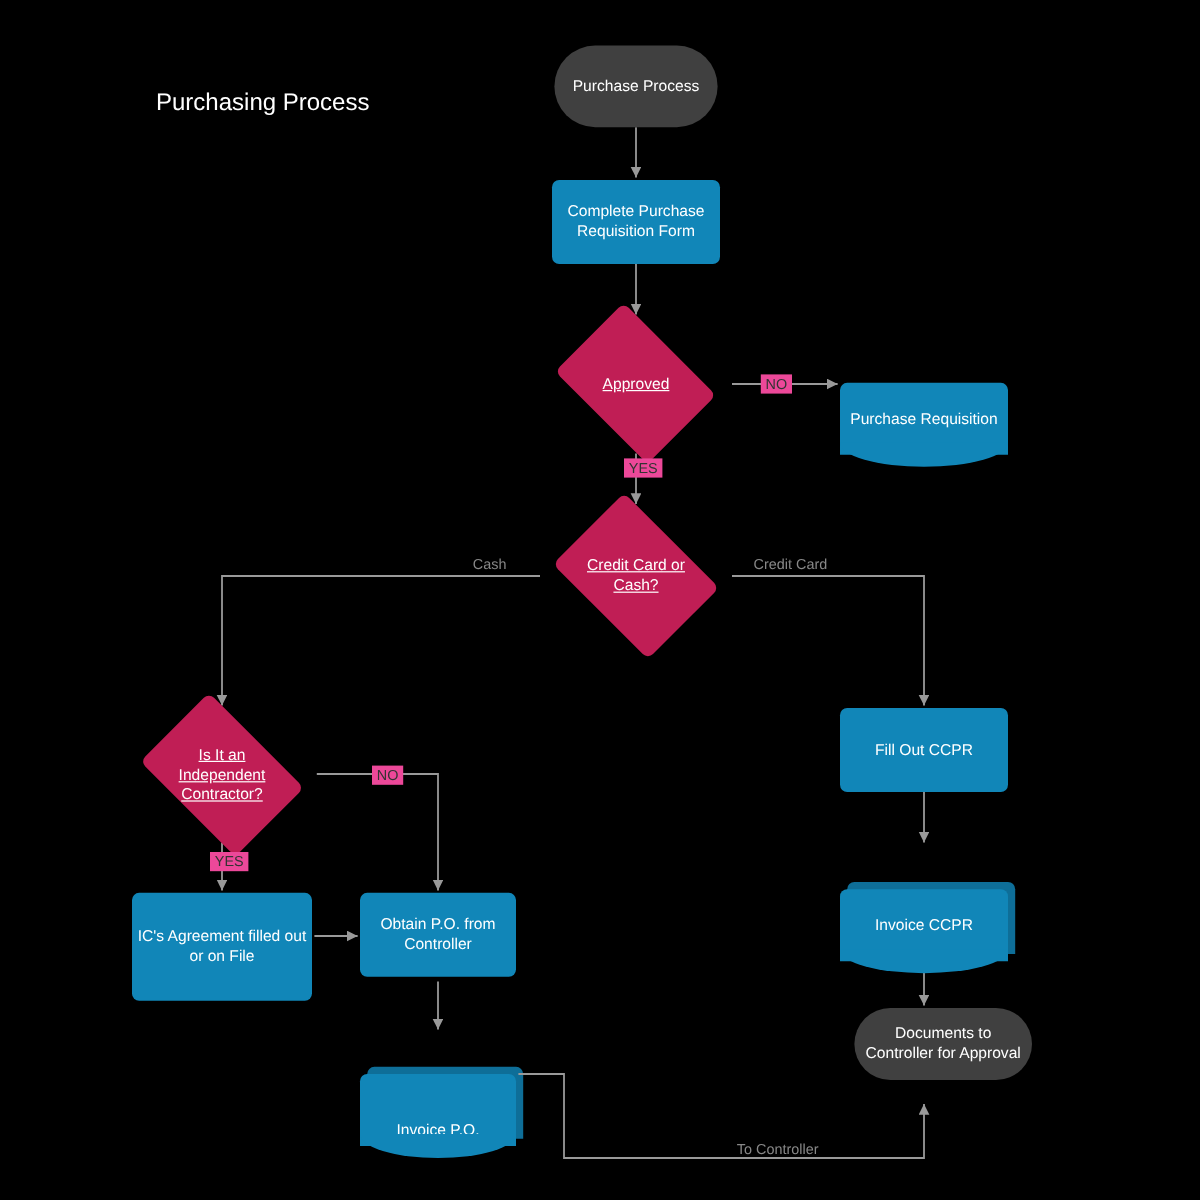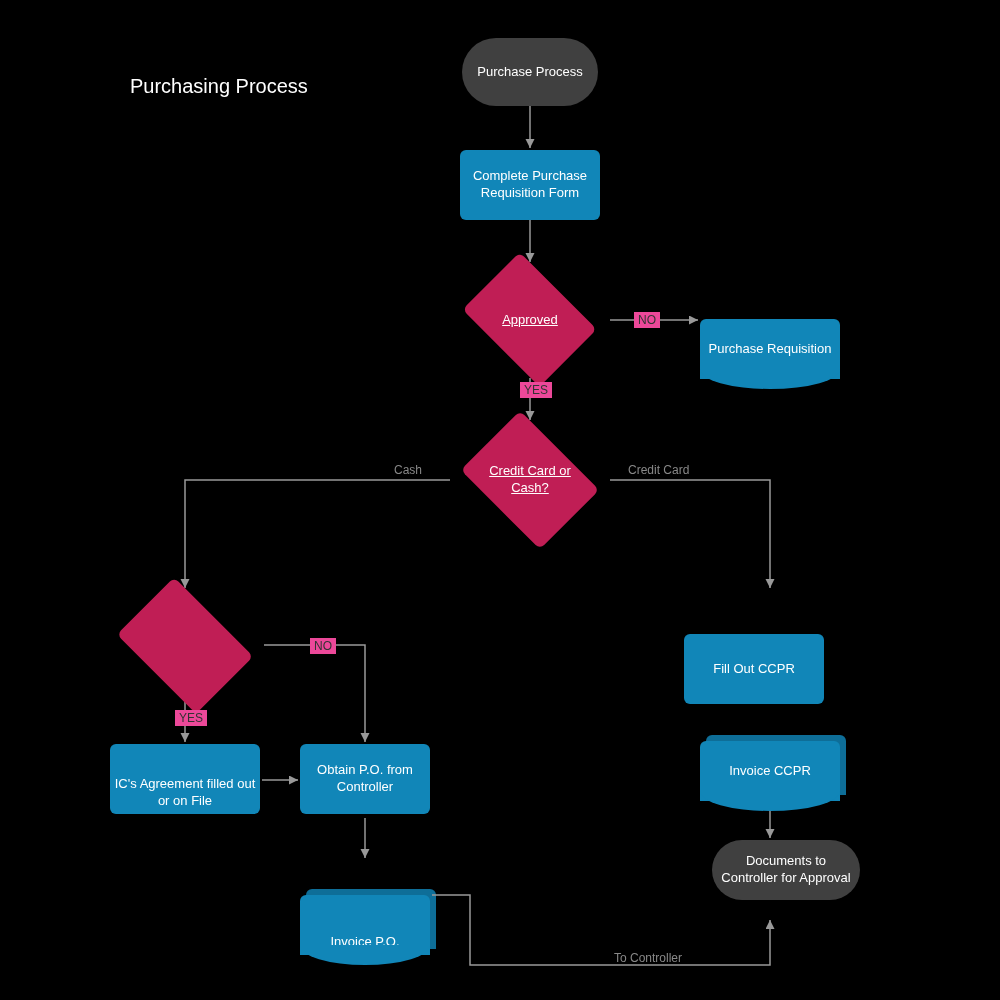--- a/index.html
+++ b/index.html
@@ -154,35 +154,36 @@
   <span>Purchase Requisition</span>
 </div>
 
 <div class="node decision" style="left:450px; top:420px; width:160px; height:120px;">
   <div class="diamond-bg"></div>
   <span class="label">Credit Card or Cash?</span>
 </div>
 
 <div class="node decision" style="left:105px; top:588px; width:160px; height:116px;">
   <div class="diamond-bg"></div>
+  <span class="label">Is It an Independent Contractor?</span>
 </div>
 
-<div class="node process" style="left:110px; top:744px; width:150px; height:70px;align-items:flex-end;">
+<div class="node process" style="left:110px; top:744px; width:150px; height:90px;">
   <span>IC's Agreement filled out or on File</span>
 </div>
 
 <div class="node process" style="left:300px; top:744px; width:130px; height:70px;">
   <span>Obtain P.O. from Controller</span>
 </div>
 
 <div class="node doc doc-stack" style="left:300px; top:860px; width:130px; height:60px;align-items:flex-end;">
   <span>Invoice P.O.</span>
 </div>
 
-<div class="node process" style="left:684px; top:590px; width:140px; height:70px;margin-top:44px;">
+<div class="node process" style="left:700px; top:590px; width:140px; height:70px;">
   <span>Fill Out CCPR</span>
 </div>
 
 <div class="node doc doc-stack" style="left:700px; top:706px; width:140px; height:60px;">
   <span>Invoice CCPR</span>
 </div>
 
 <div class="node terminator" style="left:712px; top:840px; width:148px; height:60px;">
   <span>Documents to Controller for Approval</span>
 </div>

